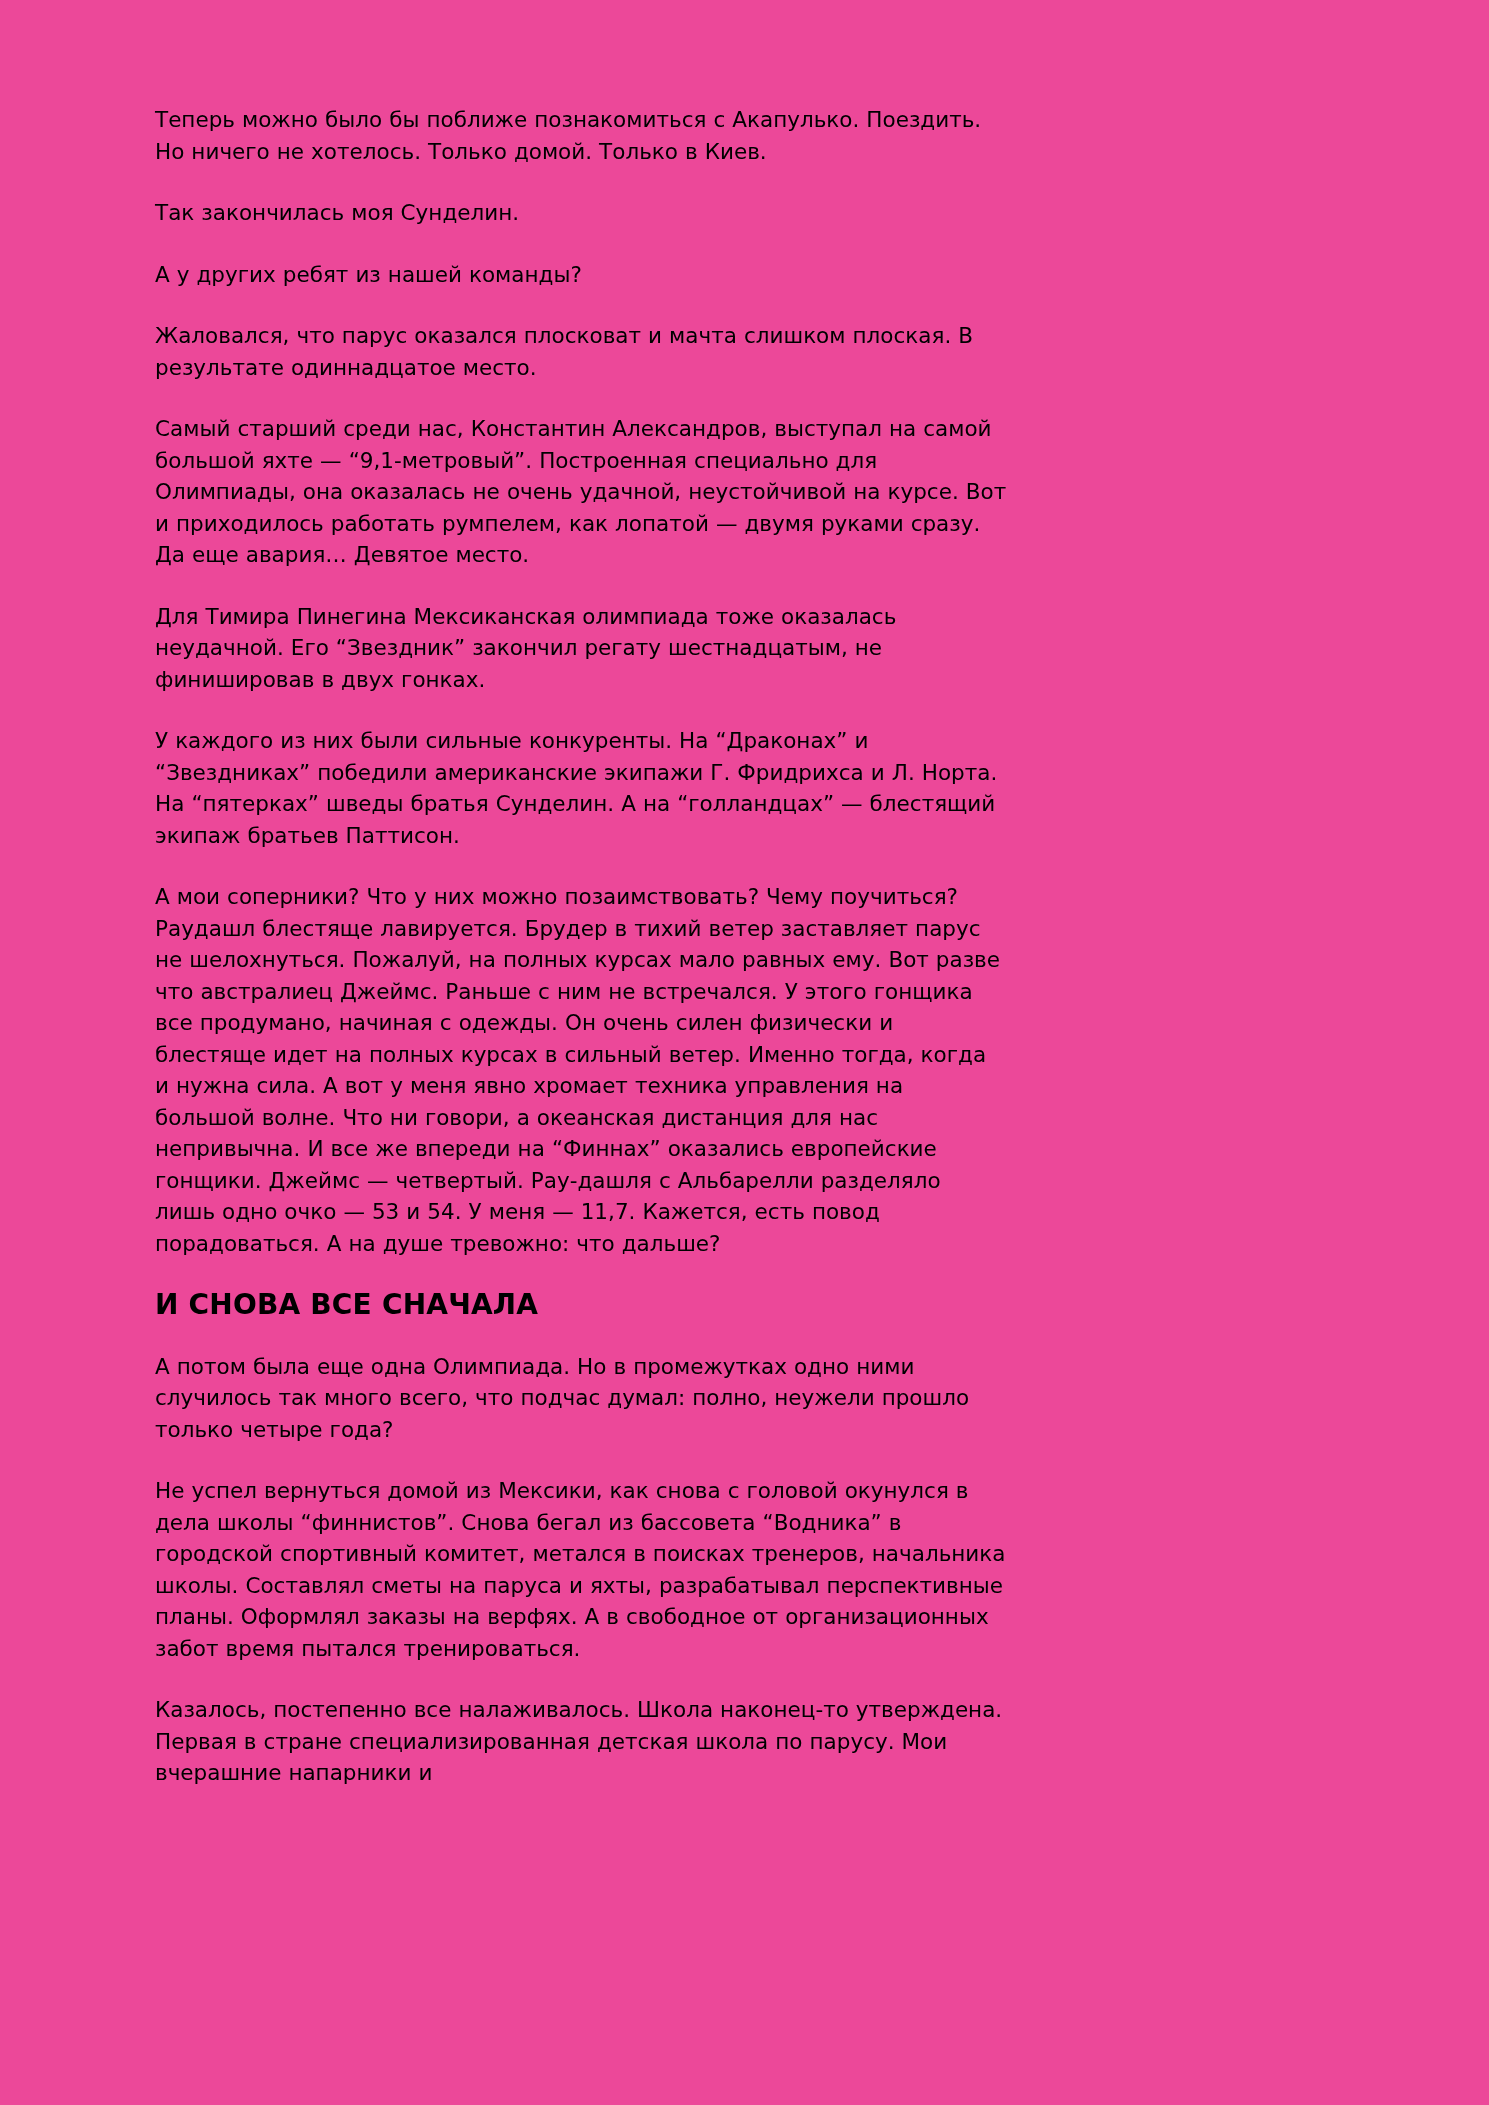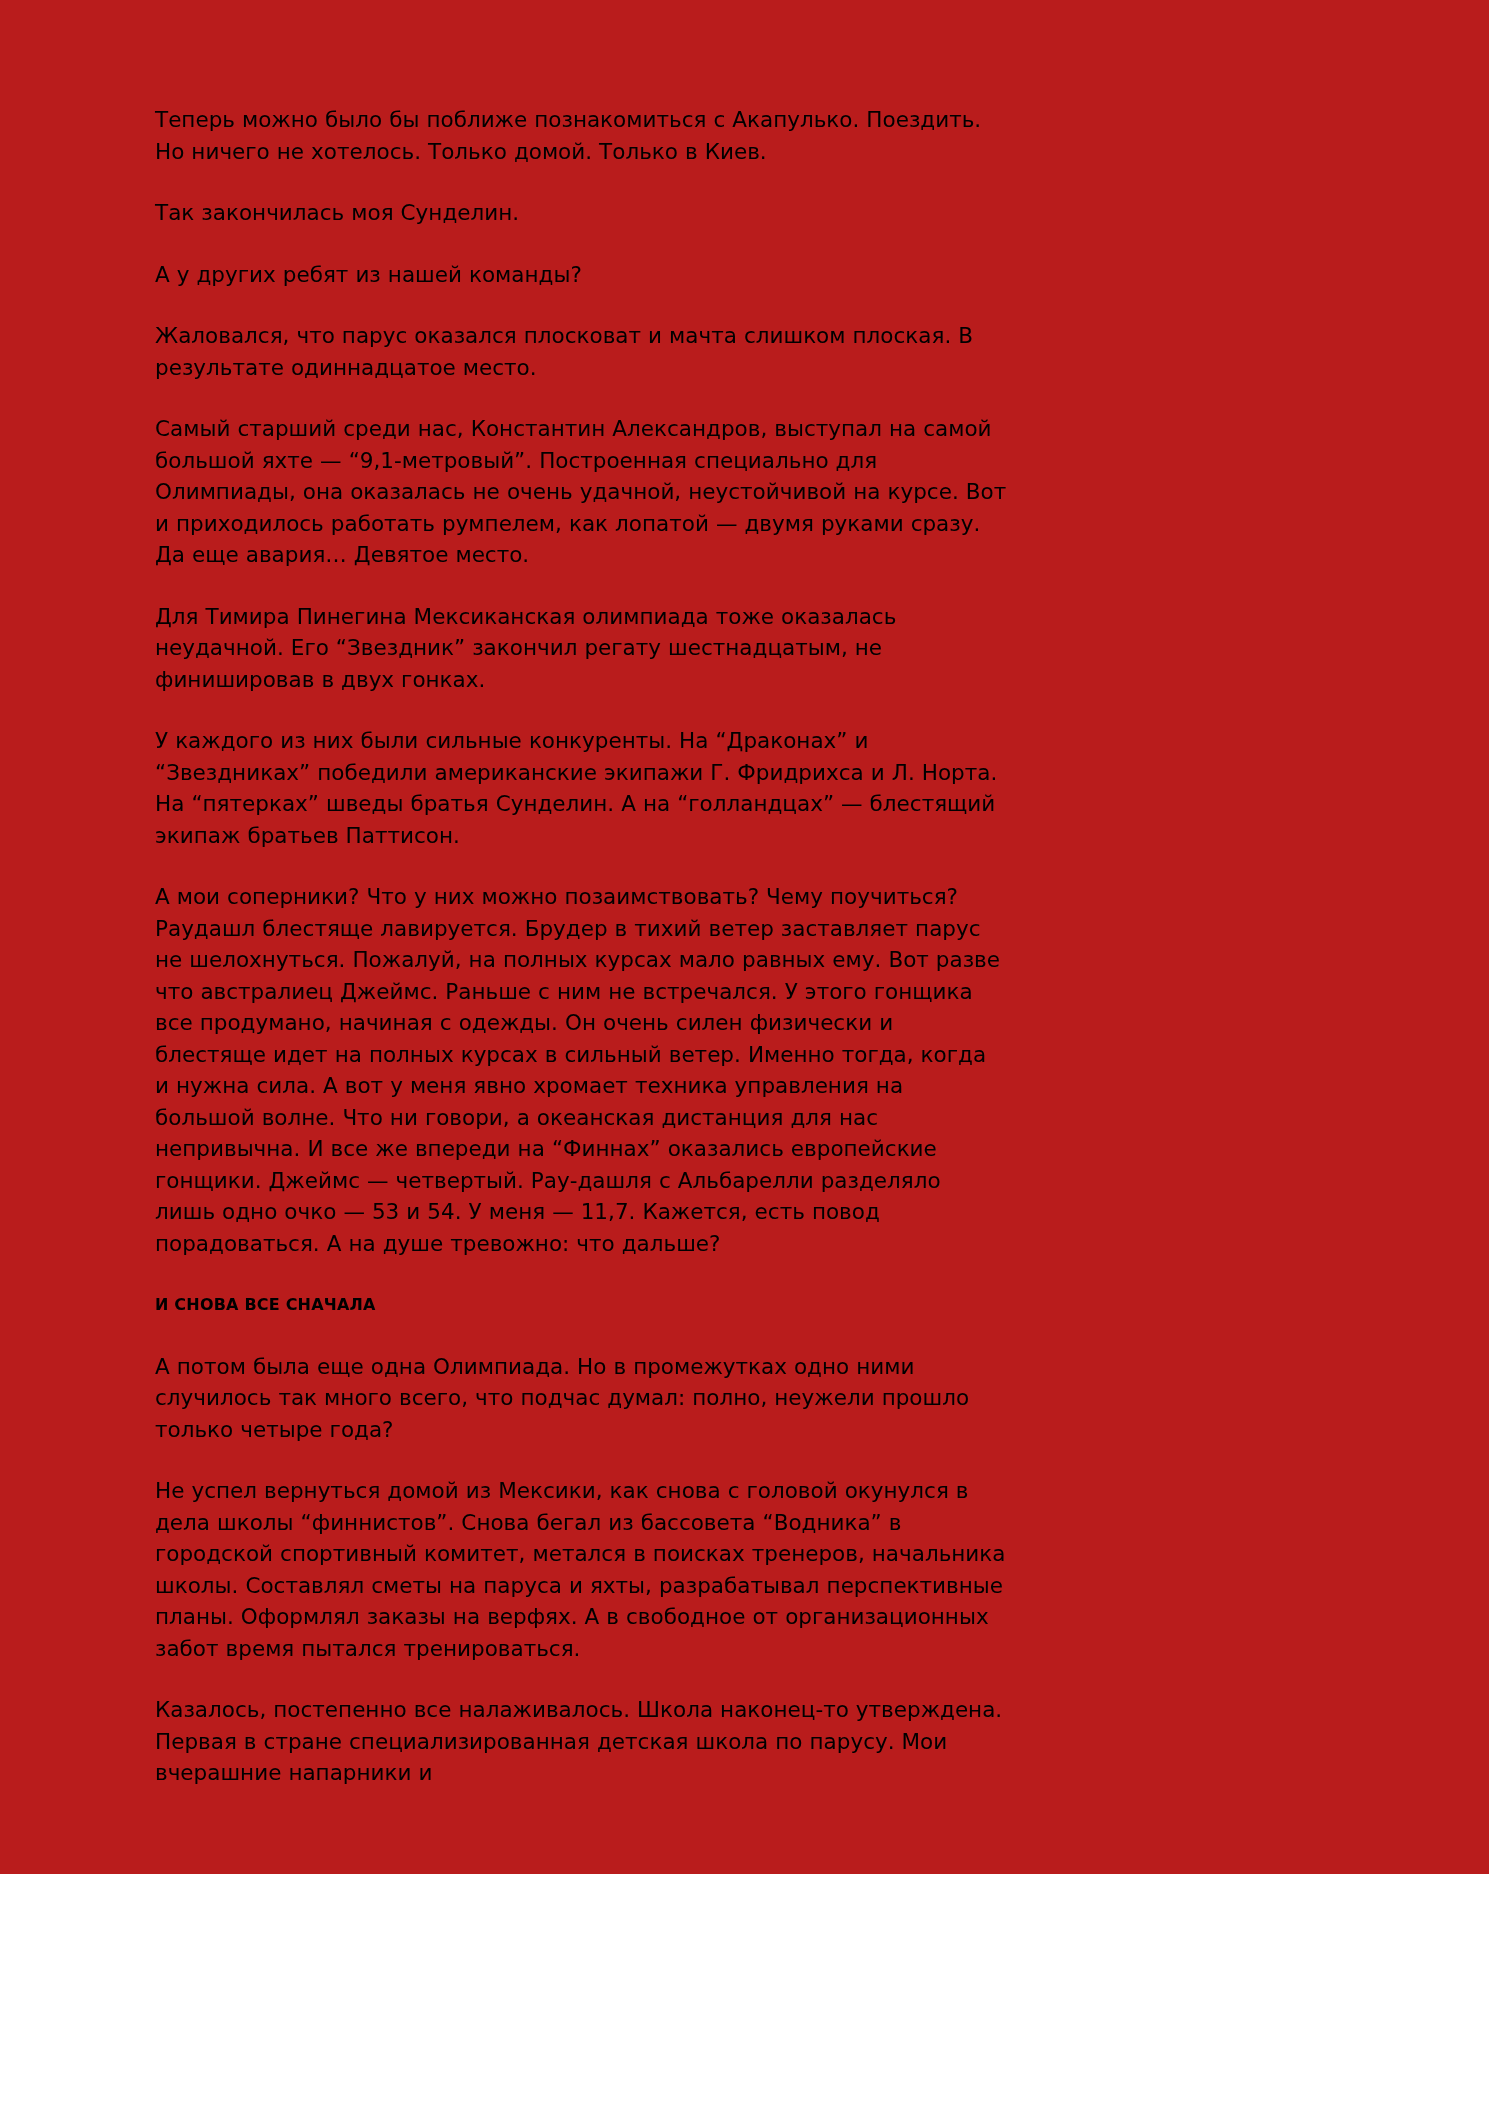--- a/index.html
+++ b/index.html
@@ -11,43 +11,43 @@
   body {
     width: 1489px;
     height: 2105px;
     font-family: "DejaVu Sans", "Liberation Sans", sans-serif;
     color: #000000;
     -webkit-font-smoothing: antialiased;
   }
   .page {
     position: relative;
     width: 1489px;
-    height: 1874px;
-    background: #b91c1c;
+    height: 2105px;
+    background: #ec4899;
     box-sizing: border-box;
     overflow: hidden;
   }
   .text-column {
     position: absolute;
     left: 155px;
     top: 104px;
     width: 852px;
   }
   p.para {
     margin: 0 0 30px 0;
     font-size: 21.5px;
     line-height: 31.5px;
     letter-spacing: 0.0px;
     text-align: left;
     word-spacing: 0.2px;
     white-space: pre-wrap;
   }
   h2.section-heading {
     margin: 14px 0 30px 0;
-    font-size: 16px;
+    font-size: 28px;
     line-height: 31.5px;
     font-weight: bold;
     letter-spacing: 0.2px;
   }
   p.para:last-child {
     margin-bottom: 0;
   }
 </style>
 </head>
 <body>

